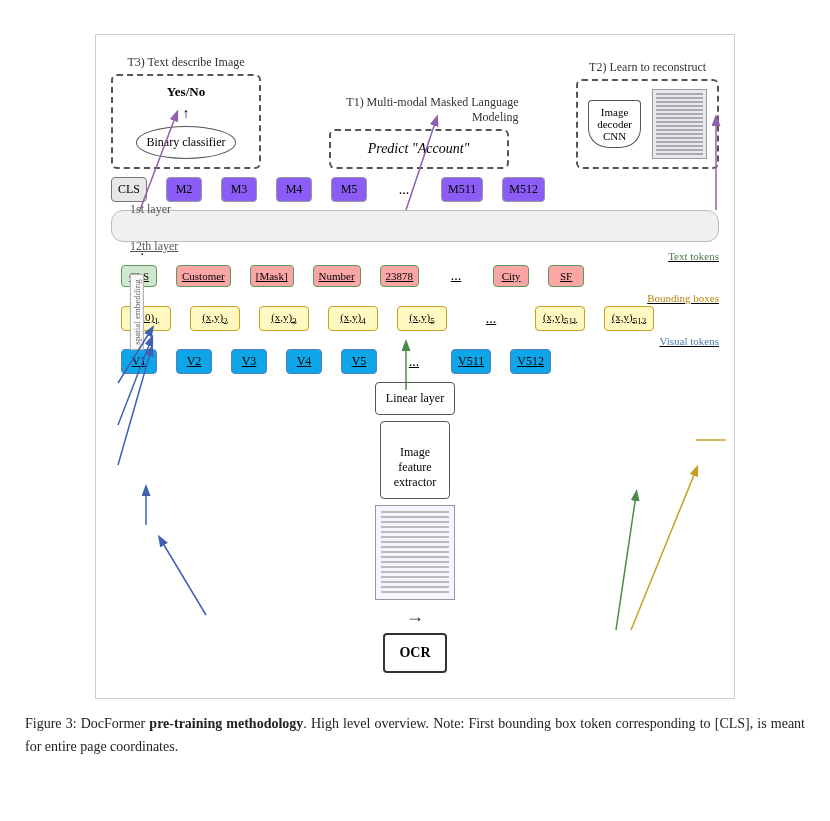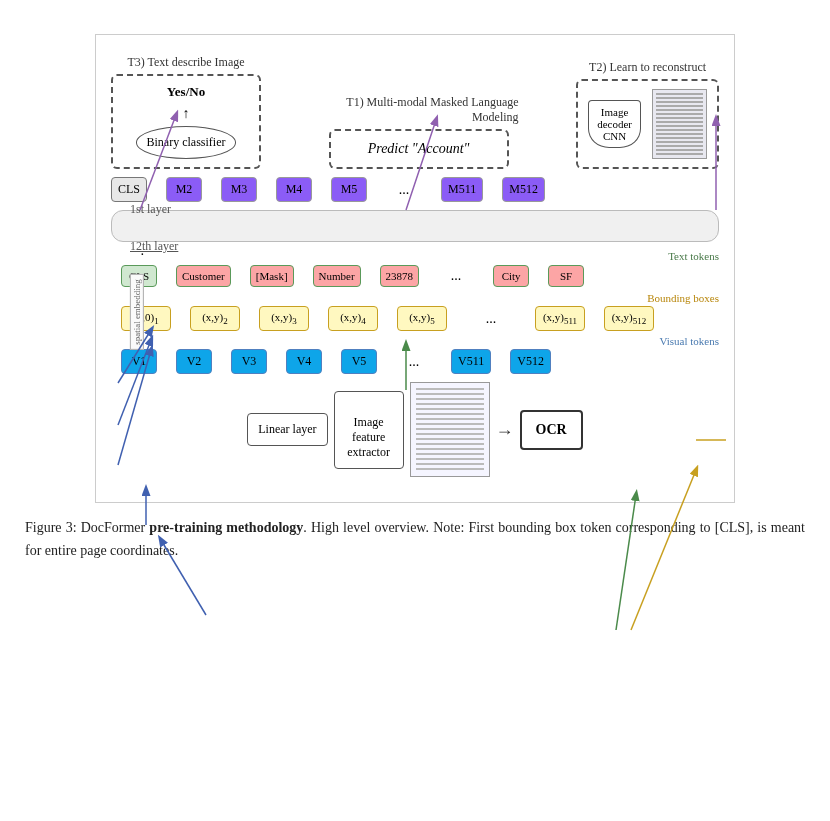--- a/index.html
+++ b/index.html
@@ -230,20 +230,21 @@
     .caption {
       margin-top: 15px;
       font-size: 14px;
       color: #222;
       line-height: 1.6;
       text-align: justify;
     }
 
     .rows-wrapper {
       position: relative;
+      text-decoration: underline;
     }
 
     .tasks-outer {
       position: relative;
       margin-bottom: 8px;
     }
 
     .tasks-boxes {
       display: flex;
       align-items: flex-end;
@@ -378,21 +379,21 @@
       <div class="vtoken">V2</div>
       <div class="vtoken">V3</div>
       <div class="vtoken">V4</div>
       <div class="vtoken">V5</div>
       <div class="vtoken" style="border:none;background:transparent;font-size:14px;">...</div>
       <div class="vtoken">V511</div>
       <div class="vtoken">V512</div>
     </div>
   </div>
 
-  <div class="bottom-row" style="display:flex;align-items:center;gap:6px;padding:0 20px;justify-content:center;">
+  <div class="bottom-row" style="display:flex;align-items:center;gap:6px;padding:0 20px;justify-content:center;flex-direction:column;">
     <div class="bottom-box">
       <span>Linear layer</span>
     </div>
     <div class="bottom-box" style="white-space:pre-line;">
       <span>Image
 feature
 extractor</span>
     </div>
     <div class="doc-scan"></div>
     <div class="arrow-right">→</div>

